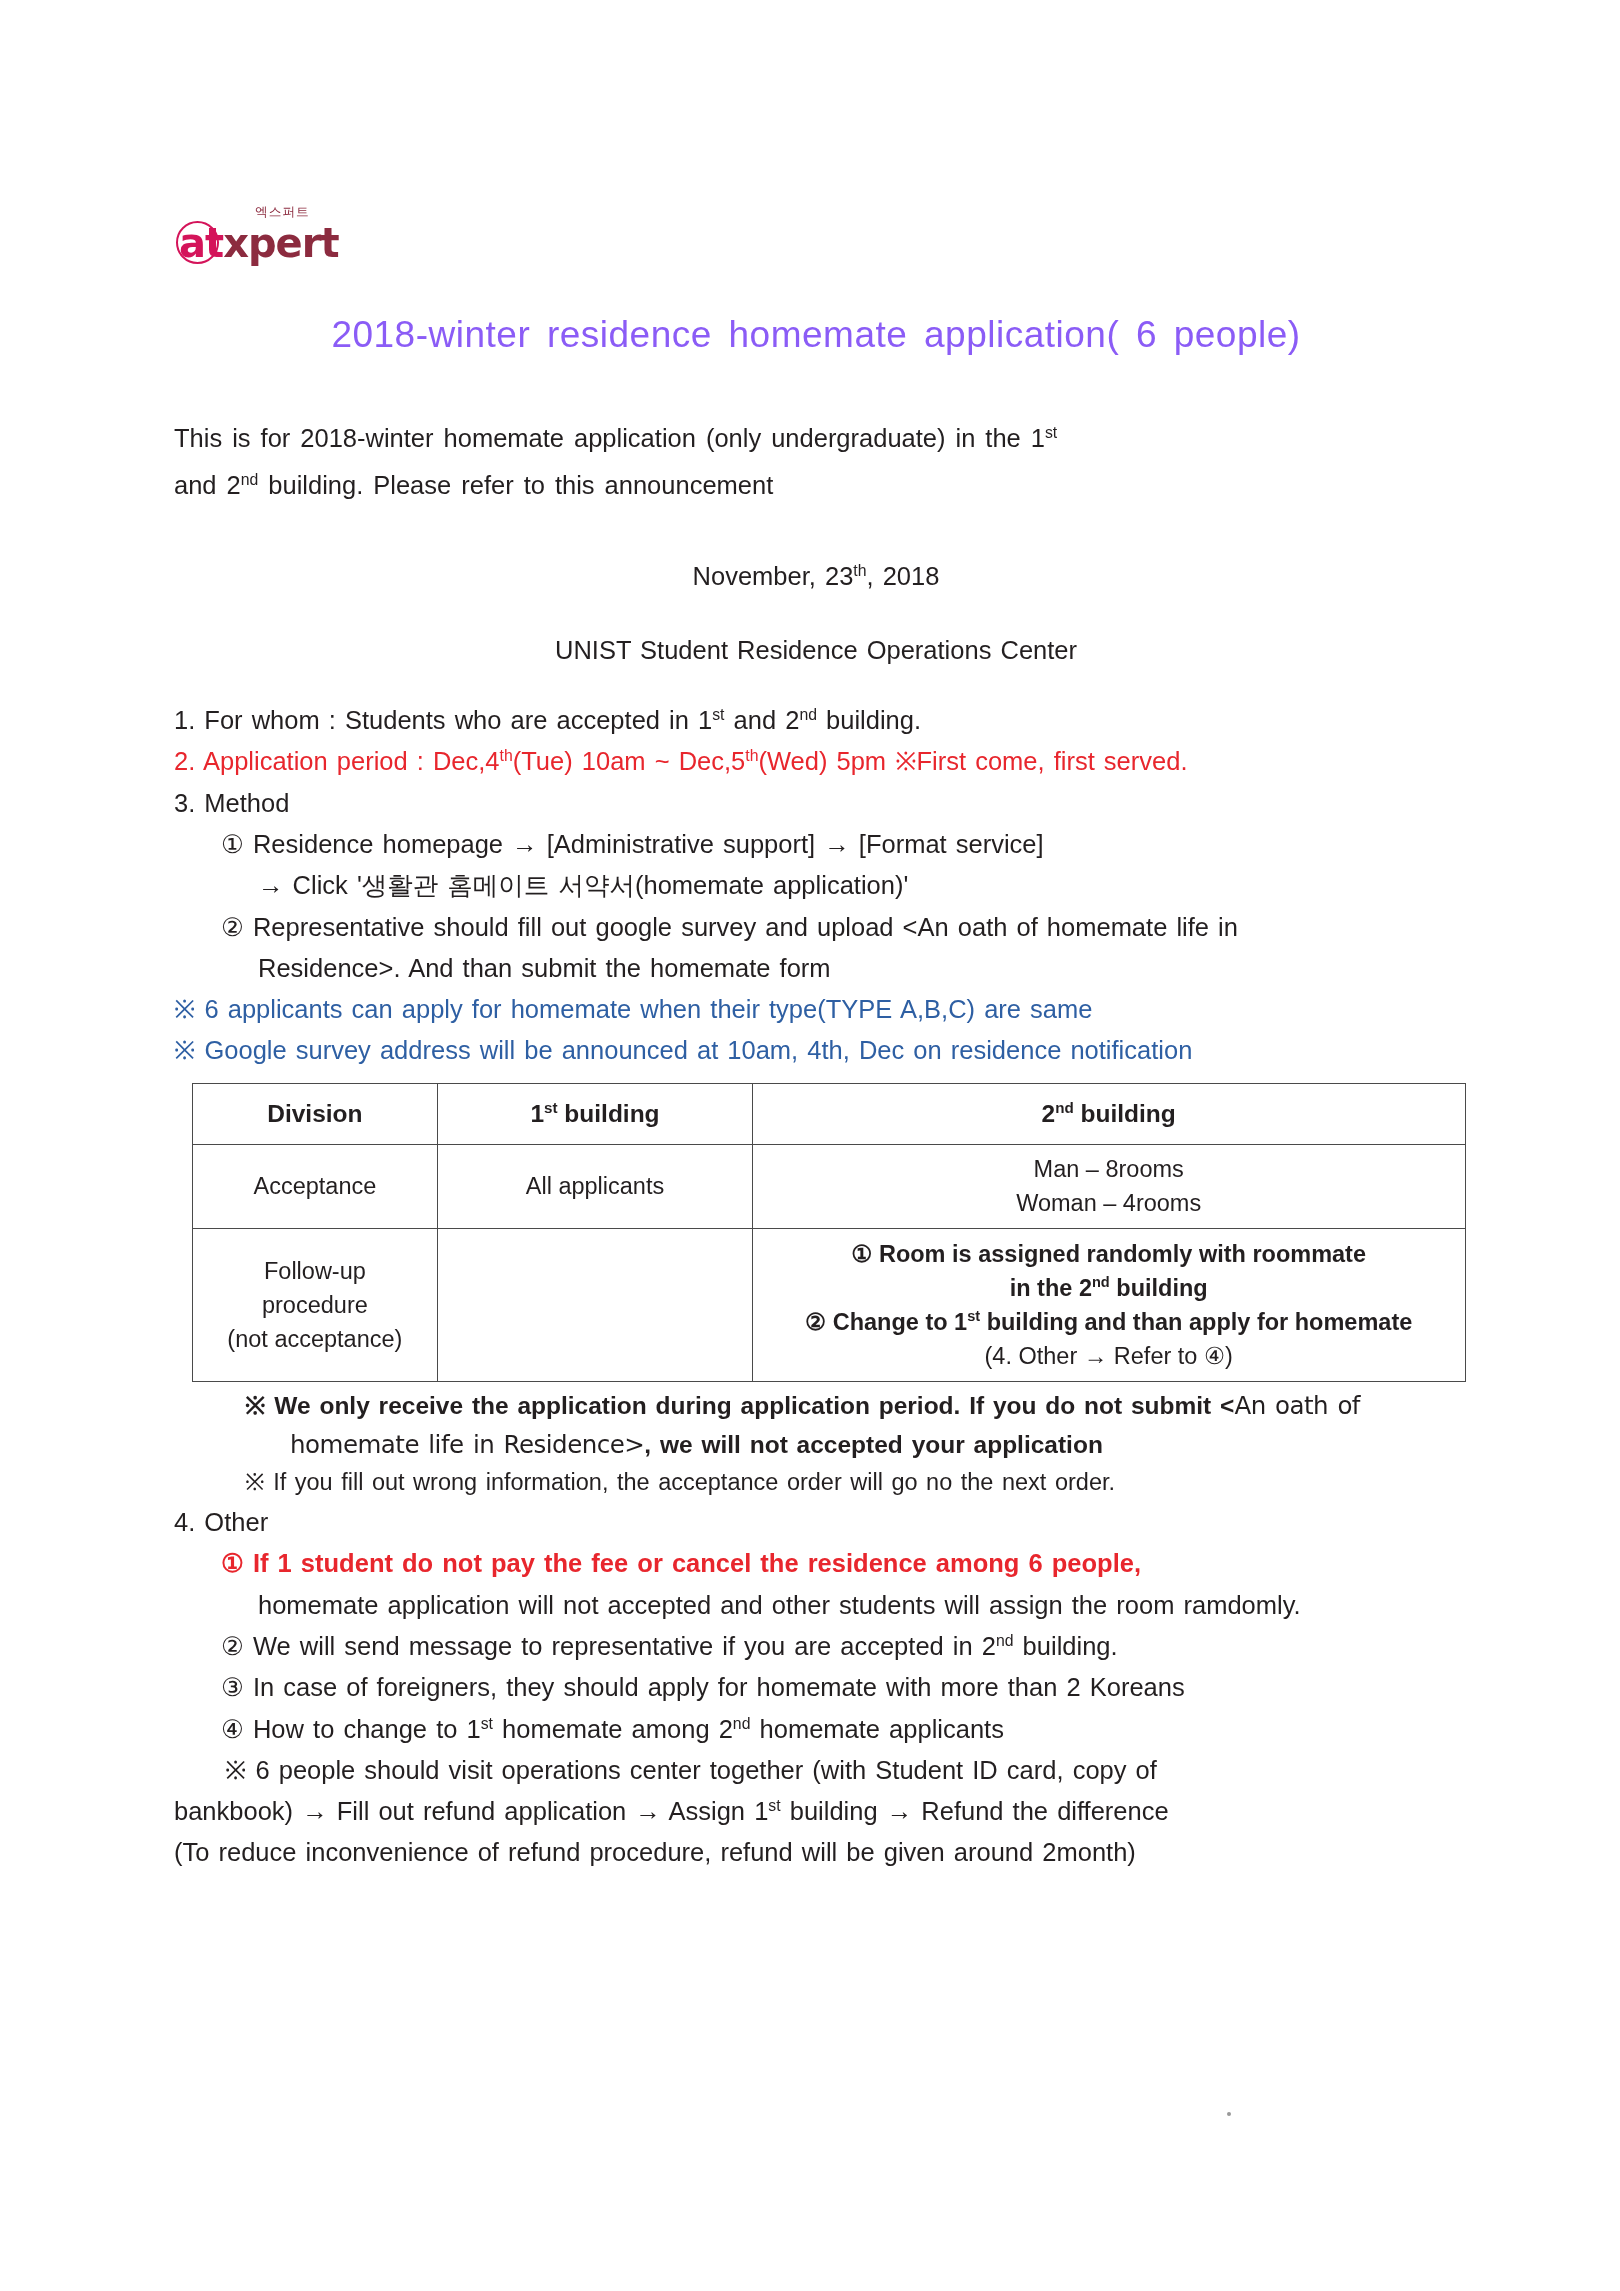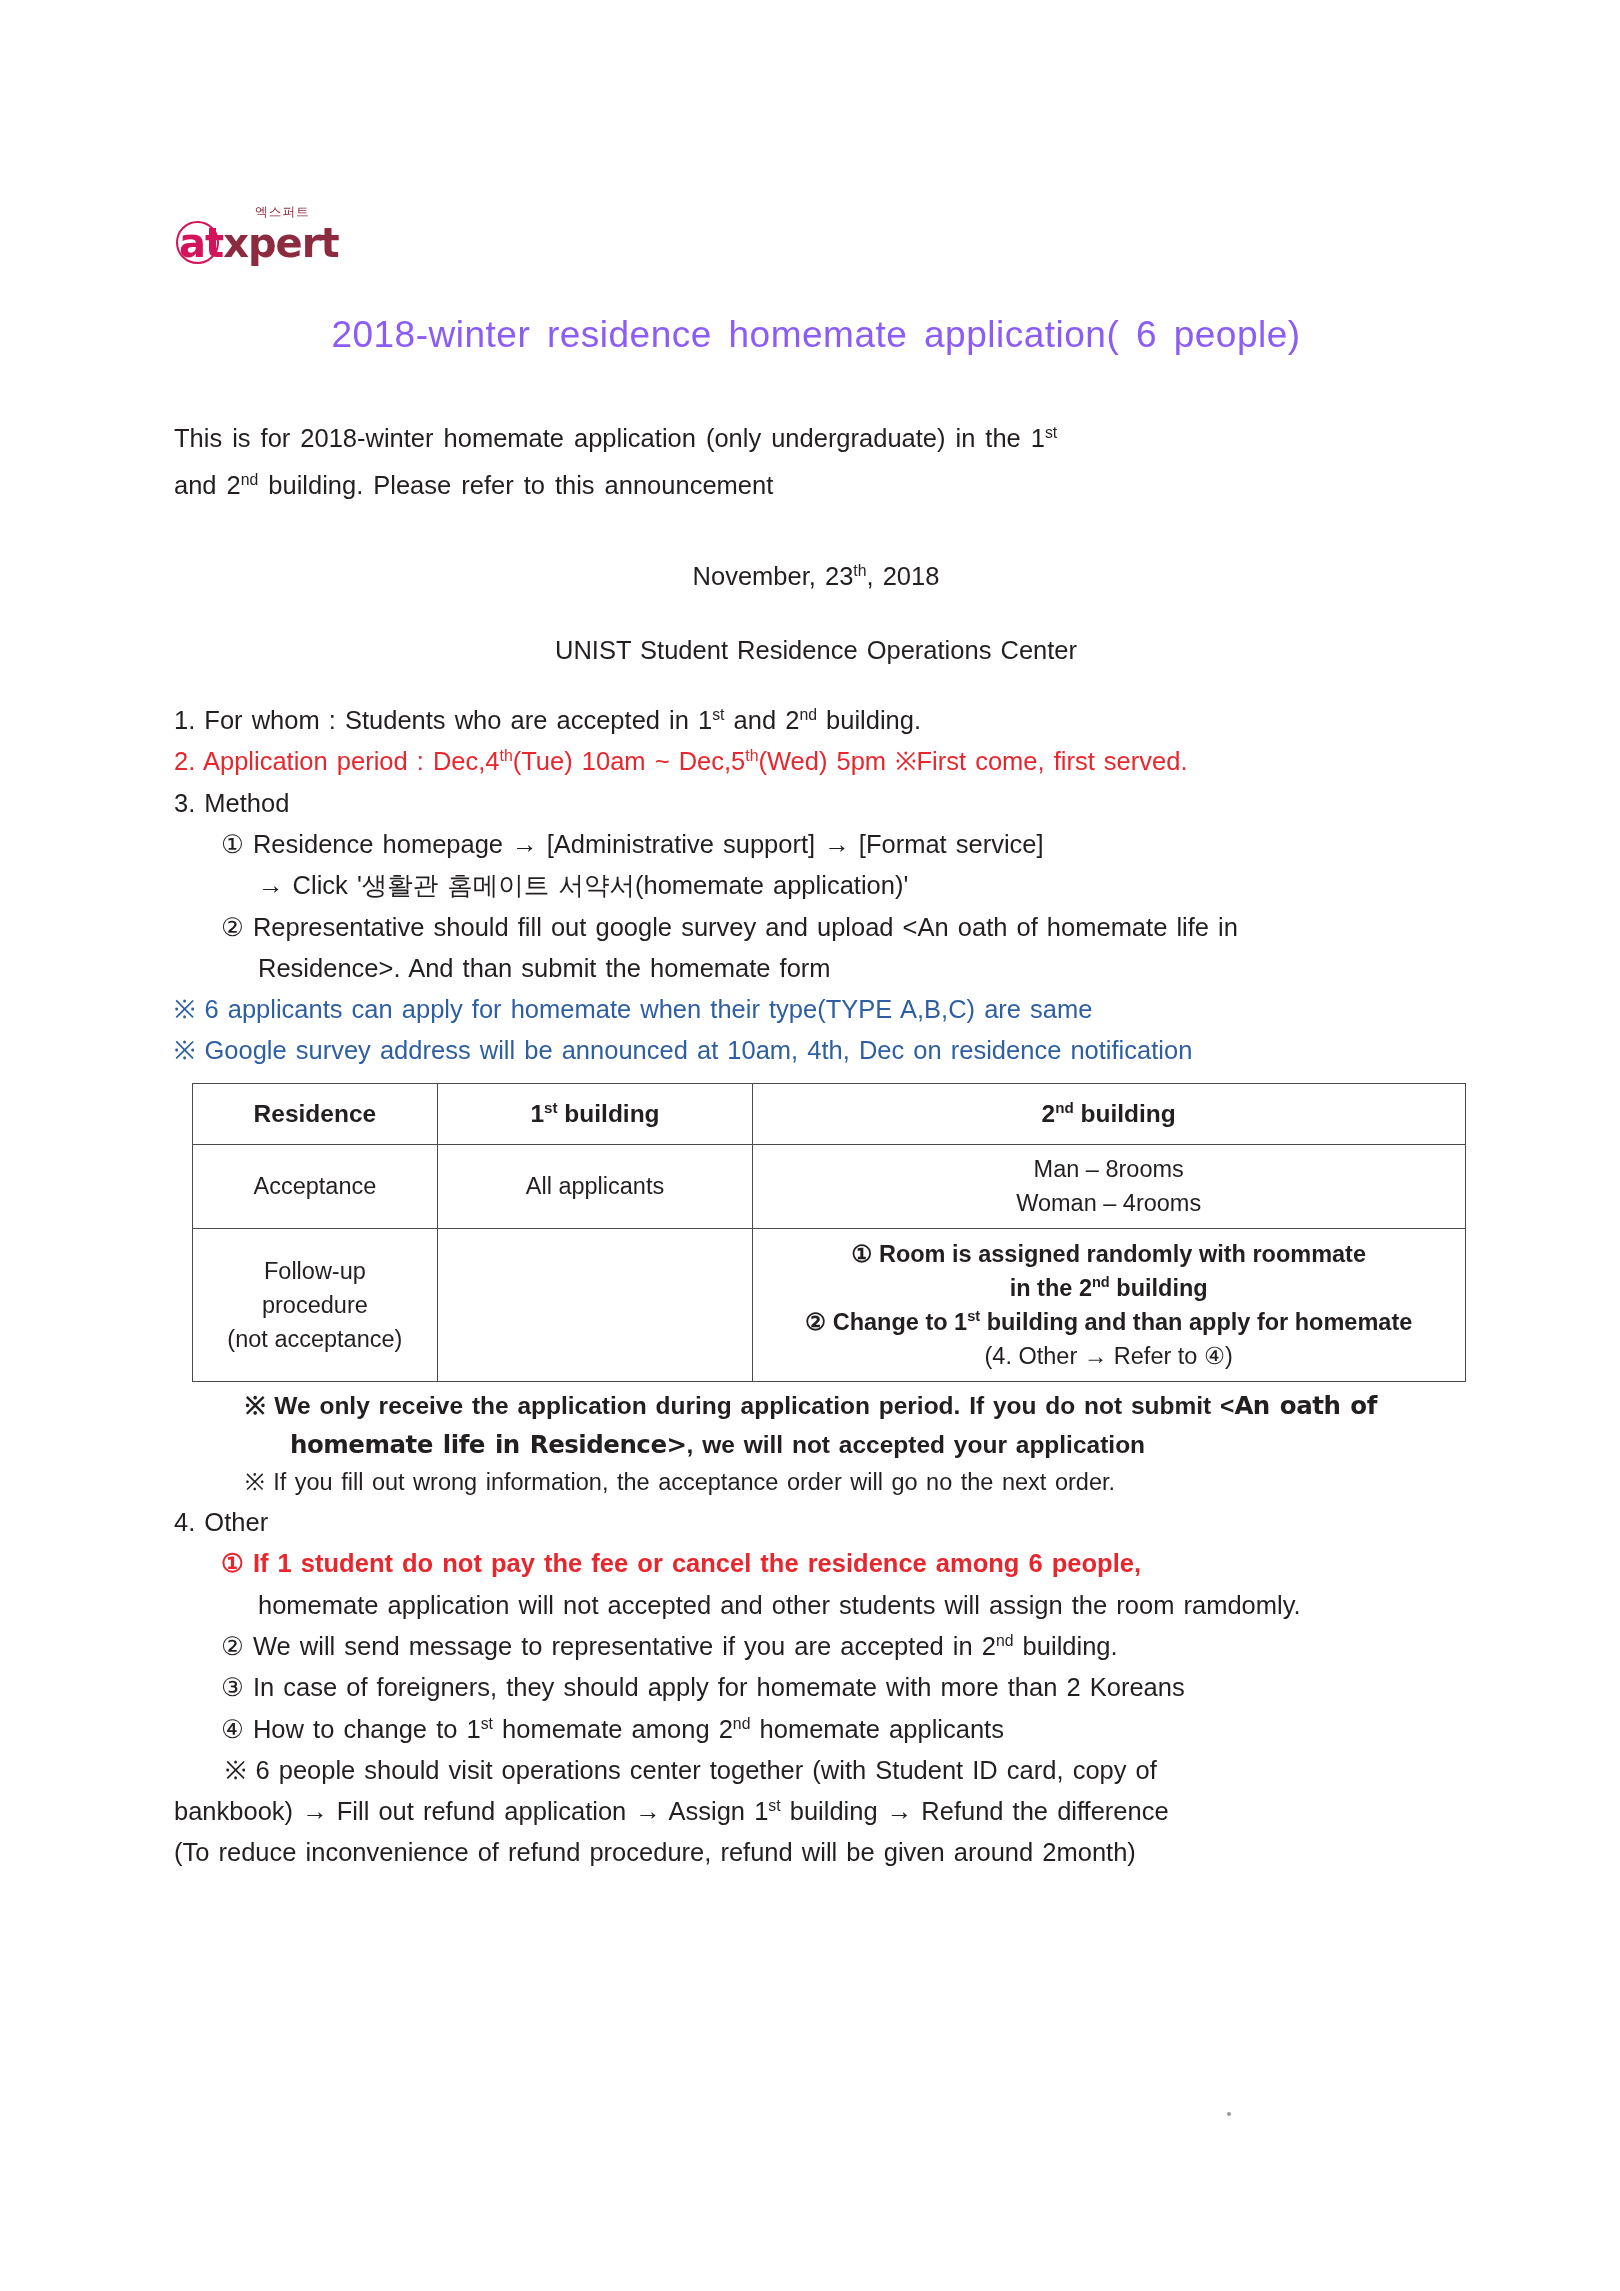--- a/index.html
+++ b/index.html
@@ -151,21 +151,21 @@
     text-indent: -45px;
     font-weight: bold;
     word-spacing: 2px;
   }
   .note-line.thin {
     font-weight: normal;
     font-size: 23.5px;
   }
   .squarefont {
     font-family: "DejaVu Sans", sans-serif;
-    font-weight: bold;
+    font-weight: normal;
     letter-spacing: -0.5px;
   }
   .tail-para {
     font-size: 25.5px;
     line-height: 1.62;
     margin: 0;
     word-spacing: 2px;
   }
   .dot {
     position: absolute;
@@ -222,21 +222,21 @@
     <p class="list-line indent2">→ Click '생활관 홈메이트 서약서(homemate application)'</p>
     <p class="list-line indent1">② Representative should fill out google survey and upload &lt;An oath of homemate life in</p>
     <p class="list-line indent2">Residence&gt;. And than submit the homemate form</p>
 
     <p class="list-line blue">※ 6 applicants can apply for homemate when their type(TYPE A,B,C) are same</p>
     <p class="list-line blue">※ Google survey address will be announced at 10am, 4th, Dec on residence notification</p>
 
     <table class="info">
       <tbody>
           <tr>
-        <th class="col-div">Residence</th>
+        <th class="col-div">Division</th>
         <th class="col-b1"><span>1</span><sup>st</sup><span> building</span></th>
         <th><span>2</span><sup>nd</sup><span> building</span></th>
       </tr>
       <tr>
         <td>Acceptance</td>
         <td>All applicants</td>
         <td>
           <span>Man – 8rooms</span><br>
           <span>Woman – 4rooms</span>
         </td>

